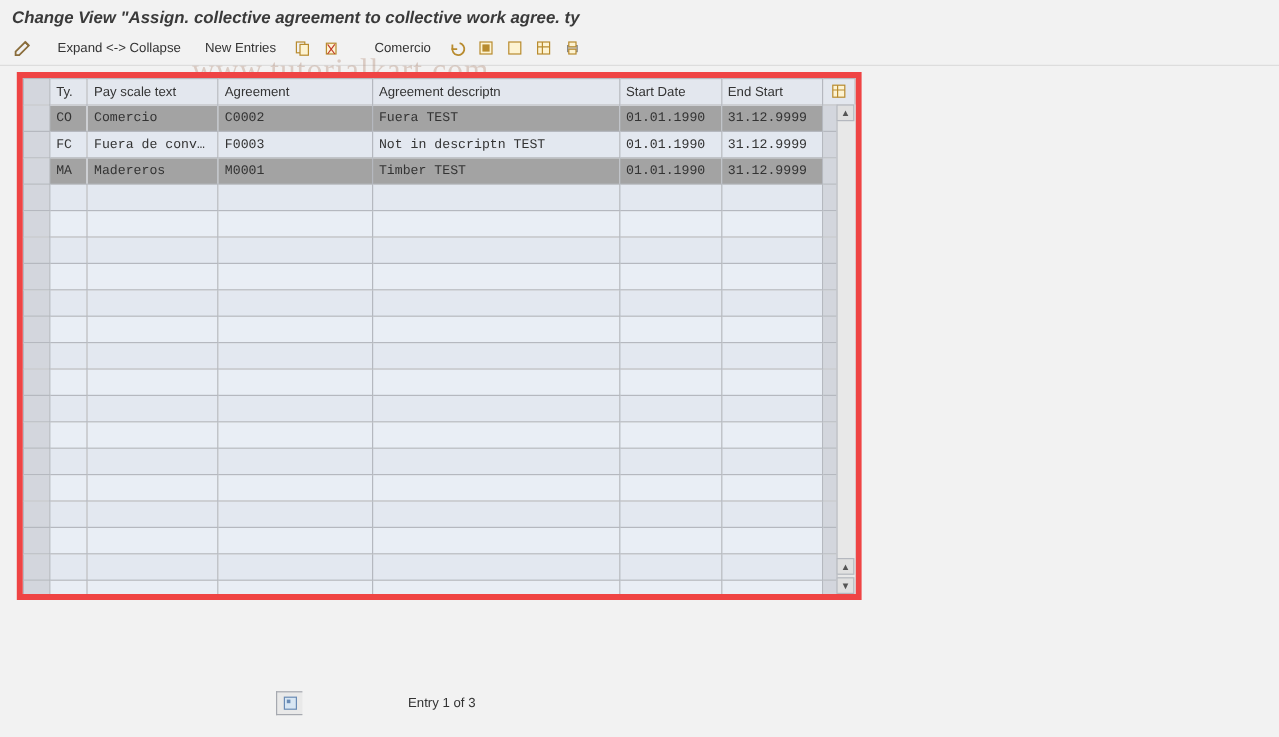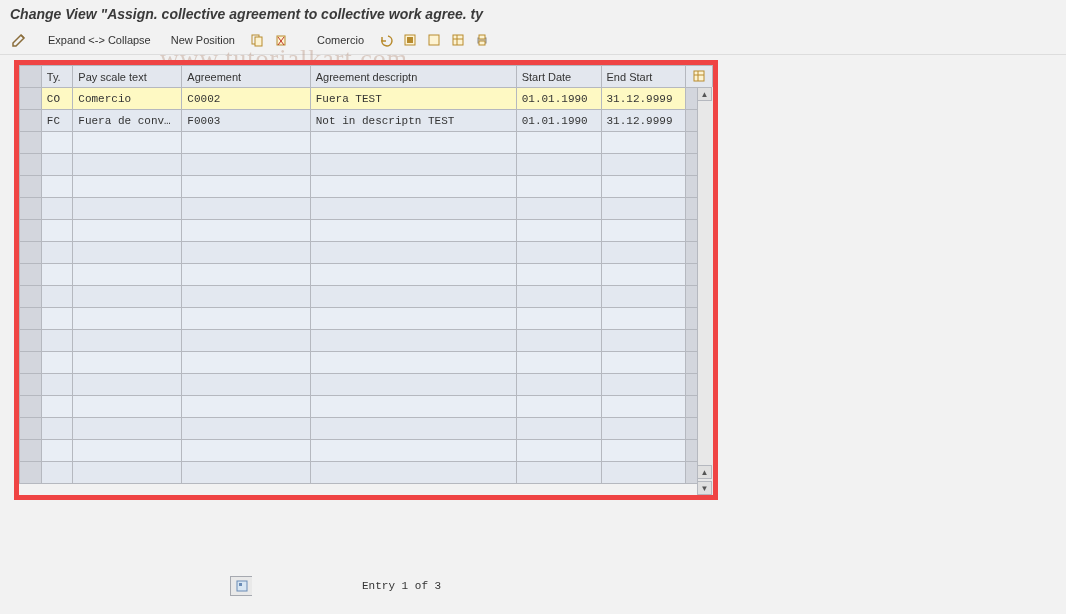--- a/index.html
+++ b/index.html
@@ -88,21 +88,21 @@
     }
     col.c-rowsel { width: 18px; }
     col.c-ty { width: 26px; }
     col.c-pst { width: 90px; }
     col.c-agr { width: 106px; }
     col.c-des { width: 170px; }
     col.c-start { width: 70px; }
     col.c-end { width: 70px; }
     col.c-cfg { width: 22px; }
 
-    table.grid td.data { background: #fef9c3; font-family: "Courier New", monospace; font-size:11px; }
+    table.grid td.data { background: #a3a3a3; font-family: "Courier New", monospace; font-size:11px; }
     table.grid td.empty { background: #e9eef5; }
     table.grid tbody tr:nth-child(even) td.empty,
     table.grid tbody tr:nth-child(even) td.data { background: #e3e8f0; }
 
     table.grid th.cfg {
       background: #e3e7ee;
       text-align:center;
       padding:0;
     }
     .cfg-icon {
@@ -140,21 +140,21 @@
       border-right:none;
     }
     .pos-btn {
       width: 150px; height: 20px;
       border:1px solid #a6a9b0;
       background: linear-gradient(#fffbd2,#f9e58a);
       display:flex; align-items:center; justify-content:center;
       cursor:pointer;
       font-size:11px;
     }
-    .entry-status { margin-left: 110px; color:#333;font-family:Liberation Mono, monospace; }
+    .entry-status { margin-left: 88px; color:#333; }
 
     .watermark {
       position:absolute;
       top: 44px;
       left: 160px;
       font-family: Liberation Serif, serif;
       font-size: 26px;
       color: rgba(182,145,124,0.4);
       letter-spacing:1px;
       pointer-events: none;
@@ -166,21 +166,21 @@
 <div class="title-bar">Change View "Assign. collective agreement to collective work agree. ty</div>
 
 <div class="toolbar">
   <span class="pencil-icon">
     <svg width="16" height="16" viewBox="0 0 16 16">
         <path d="M2 11 L10 3 L13 6 L5 14 L2 14 Z" fill="none" stroke="#8a6d3b" stroke-width="1.5"></path>
         <path d="M10 3 L13 6" stroke="#8a6d3b" stroke-width="1.5"></path>
       </svg>
   </span>
   <span class="txtbtn">Expand &lt;-&gt; Collapse</span>
-  <span class="txtbtn">New Position</span>
+  <span class="txtbtn">New Entries</span>
   <span class="iconbtn">
     <svg width="14" height="14" viewBox="0 0 14 14">
         <rect x="2" y="2" width="7" height="9" fill="none" stroke="#b88b2e"></rect>
         <rect x="5" y="4" width="7" height="9" fill="#fdf3d2" stroke="#b88b2e"></rect>
       </svg>
   </span>
   <span class="iconbtn">
     <svg width="14" height="14" viewBox="0 0 14 14">
         <rect x="3" y="3" width="8" height="9" fill="#fdf3d2" stroke="#b88b2e"></rect>
         <line x1="4" y1="4" x2="10" y2="12" stroke="#c0392b"></line>
@@ -273,20 +273,30 @@
             <td class="data">FC</td>
             <td class="data">Fuera de conv…</td>
             <td class="data">F0003</td>
             <td class="data">Not in descriptn  TEST</td>
             <td class="data">01.01.1990</td>
             <td class="data">31.12.9999</td>
             <td class="rowsel"></td>
           </tr>
           <tr>
             <td class="rowsel"></td>
+            <td class="data">MA</td>
+            <td class="data">Madereros</td>
+            <td class="data">M0001</td>
+            <td class="data">Timber    TEST</td>
+            <td class="data">01.01.1990</td>
+            <td class="data">31.12.9999</td>
+            <td class="rowsel"></td>
+          </tr>
+          <tr>
+            <td class="rowsel"></td>
             <td class="empty"></td>
             <td class="empty"></td>
             <td class="empty"></td>
             <td class="empty"></td>
             <td class="empty"></td>
             <td class="empty"></td>
             <td class="rowsel"></td>
           </tr>
           <tr>
             <td class="rowsel"></td>

